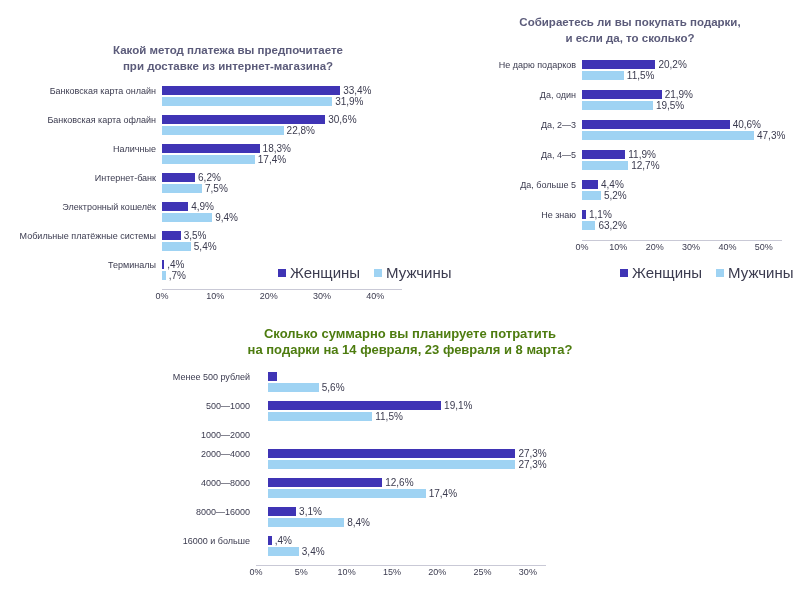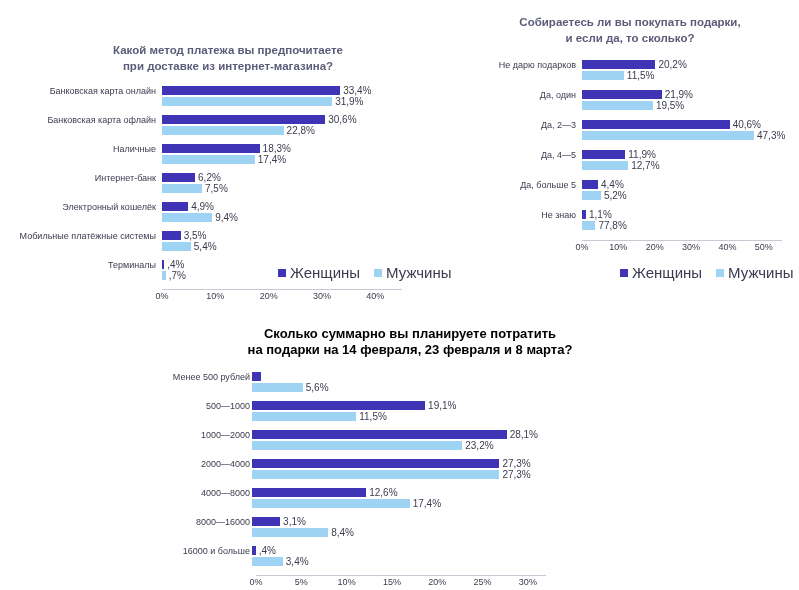--- a/index.html
+++ b/index.html
@@ -12,21 +12,21 @@
     overflow:hidden;
   }
   .panel{position:absolute;}
   .title{
     text-align:center;
     font-size:11.5px;
     font-weight:bold;
     color:#5b5b7a;
     line-height:16px;
   }
-  .title.big{font-size:13px;color:#000000;}
+  .title.big{font-size:13px;color:#4d7c0f;}
   .chart{position:relative;}
   .rows{position:relative;}
   .row{
     position:relative;
     display:flex;
     align-items:flex-start;
   }
   .cat{
     font-size:9px;
     color:#3b3b4f;
@@ -64,21 +64,21 @@
   #panel2 .rows{margin-top:14px;}
   #panel2 .cat{width:106px;padding-right:6px;}
   #panel2 .row{margin-bottom:10px;}
   #panel2 .axisbox{margin-left:112px;position:relative;height:20px;}
   #panel2 .legendbox{margin-left:150px;margin-top:4px;}
 
   
   #panel3{left:150px;top:326px;width:520px;}
   #panel3 .title{width:520px;}
   #panel3 .rows{margin-top:14px;}
-  #panel3 .cat{width:100px;padding-right:2px;}
+  #panel3 .cat{width:100px;padding-right:18px;}
   #panel3 .row{margin-bottom:9px;}
   #panel3 .axisbox{margin-left:106px;position:relative;height:20px;}
 </style>
 </head>
 <body>
 
 <div class="panel" id="panel1">
   <div class="title">
     <div>Какой метод платежа вы предпочитаете</div>
     <div>при доставке из интернет-магазина?</div>
@@ -274,21 +274,21 @@
         </div>
         <div class="row">
           <div class="cat">Не знаю</div>
           <div class="bars">
             <div class="barline">
               <span class="bar w" style="width: 4px;"></span>
               <span class="val">1,1%</span>
             </div>
             <div class="barline">
               <span class="bar m" style="width: 13.4545px;"></span>
-              <span class="val">77,8%</span>
+              <span class="val">63,2%</span>
             </div>
           </div>
         </div>
       </div>
     <div class="axisbox" style="width: 200px;">
       <div class="axis" style="width: 200px;"></div>
     <span class="tick" style="left: 0px;">0%</span>
         <span class="tick" style="left: 36.3636px;">10%</span>
         <span class="tick" style="left: 72.7273px;">20%</span>
         <span class="tick" style="left: 109.091px;">30%</span>
@@ -338,30 +338,20 @@
               <span class="val">19,1%</span>
             </div>
             <div class="barline">
               <span class="bar m" style="width: 104.219px;"></span>
               <span class="val">11,5%</span>
             </div>
           </div>
         </div>
         <div class="row">
           <div class="cat">1000—2000</div>
-          <div class="bars">
-            <div class="barline">
-              <span class="bar w" style="width: 254.656px;"></span>
-              <span class="val">28,1%</span>
-            </div>
-            <div class="barline">
-              <span class="bar m" style="width: 210.25px;"></span>
-              <span class="val">23,2%</span>
-            </div>
-          </div>
         </div>
         <div class="row">
           <div class="cat">2000—4000</div>
           <div class="bars">
             <div class="barline">
               <span class="bar w" style="width: 247.406px;"></span>
               <span class="val">27,3%</span>
             </div>
             <div class="barline">
               <span class="bar m" style="width: 247.406px;"></span>

